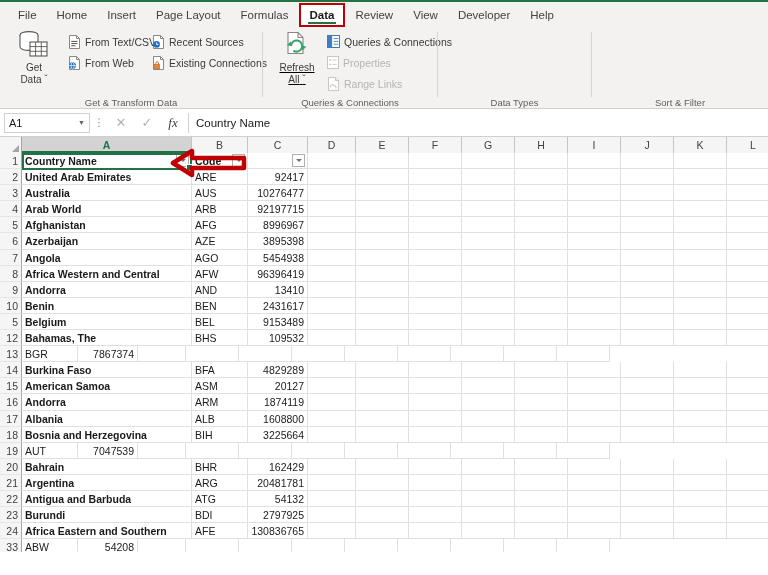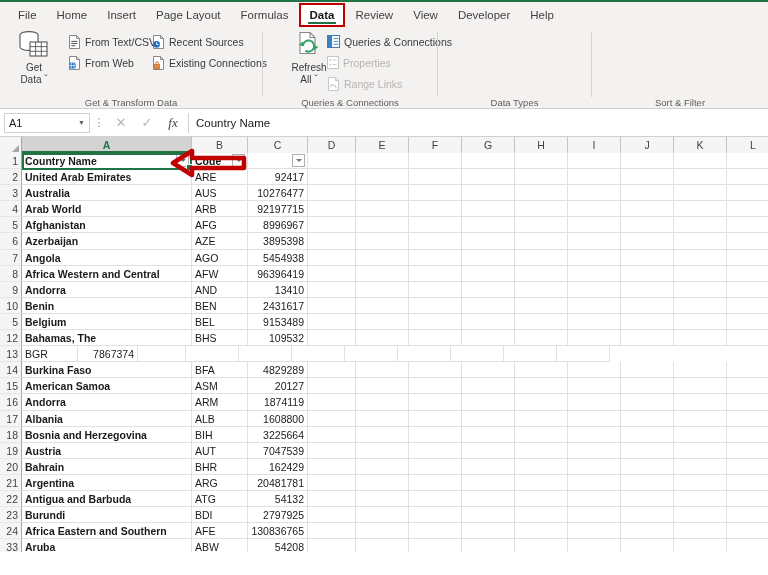--- a/index.html
+++ b/index.html
@@ -235,21 +235,21 @@
           </svg>
         </span>
         <span>Existing Connections</span>
       </div>
 
       <div class="group-label">Get &amp; Transform Data</div>
     </div>
     <div class="group-sep" style="left:262px;"></div>
 
     <div class="group" style="left:263px; width:174px;">
-      <div class="bigbtn" style="left:20px;">
+      <div class="bigbtn" style="left:8px;text-decoration:underline;">
         <span class="ico">
           <svg width="30" height="30" viewBox="0 0 30 30">
             <path d="M6 2.5 h10 l5 5 v16 h-15 z" fill="#fff" stroke="#8a8886" stroke-width="1.1"></path>
             <path d="M16 2.5 v5 h5" fill="none" stroke="#8a8886" stroke-width="1.1"></path>
             <path d="M9 16 a5.6 5.6 0 1 1 2.4 4.6" fill="none" stroke="#37a26a" stroke-width="2"></path>
             <path d="M9 11.2 l0.4 5 l-4.6 -1.2 z" fill="#37a26a"></path>
             <path d="M20.2 20.6 l-0.4 -5 l4.6 1.2 z" fill="#37a26a"></path>
           </svg>
         </span>
         <span class="lbl"><span>Refresh</span><br><span>All</span> <span>ˇ</span></span>
@@ -621,21 +621,20 @@
             <div class="cell" style="width: 53px;"></div>
             <div class="cell" style="width: 53px;"></div>
             <div class="cell" style="width: 53px;"></div>
             <div class="cell" style="width: 53px;"></div>
             <div class="cell" style="width: 53px;"></div>
             <div class="cell" style="width: 53px;"></div>
             <div class="cell" style="width: 53px;"></div>
           </div>
           <div class="row">
             <div class="rh">19</div>
-            <div class="cell c-a">Austria</div>
             <div class="cell c-b">AUT</div>
             <div class="cell c-c">7047539</div>
             <div class="cell" style="width: 48px;"></div>
             <div class="cell" style="width: 53px;"></div>
             <div class="cell" style="width: 53px;"></div>
             <div class="cell" style="width: 53px;"></div>
             <div class="cell" style="width: 53px;"></div>
             <div class="cell" style="width: 53px;"></div>
             <div class="cell" style="width: 53px;"></div>
             <div class="cell" style="width: 53px;"></div>
@@ -711,21 +710,20 @@
             <div class="cell" style="width: 53px;"></div>
             <div class="cell" style="width: 53px;"></div>
             <div class="cell" style="width: 53px;"></div>
             <div class="cell" style="width: 53px;"></div>
             <div class="cell" style="width: 53px;"></div>
             <div class="cell" style="width: 53px;"></div>
             <div class="cell" style="width: 53px;"></div>
           </div>
           <div class="row">
             <div class="rh">33</div>
-            <div class="cell c-a">Aruba</div>
             <div class="cell c-b">ABW</div>
             <div class="cell c-c">54208</div>
             <div class="cell" style="width: 48px;"></div>
             <div class="cell" style="width: 53px;"></div>
             <div class="cell" style="width: 53px;"></div>
             <div class="cell" style="width: 53px;"></div>
             <div class="cell" style="width: 53px;"></div>
             <div class="cell" style="width: 53px;"></div>
             <div class="cell" style="width: 53px;"></div>
             <div class="cell" style="width: 53px;"></div>

